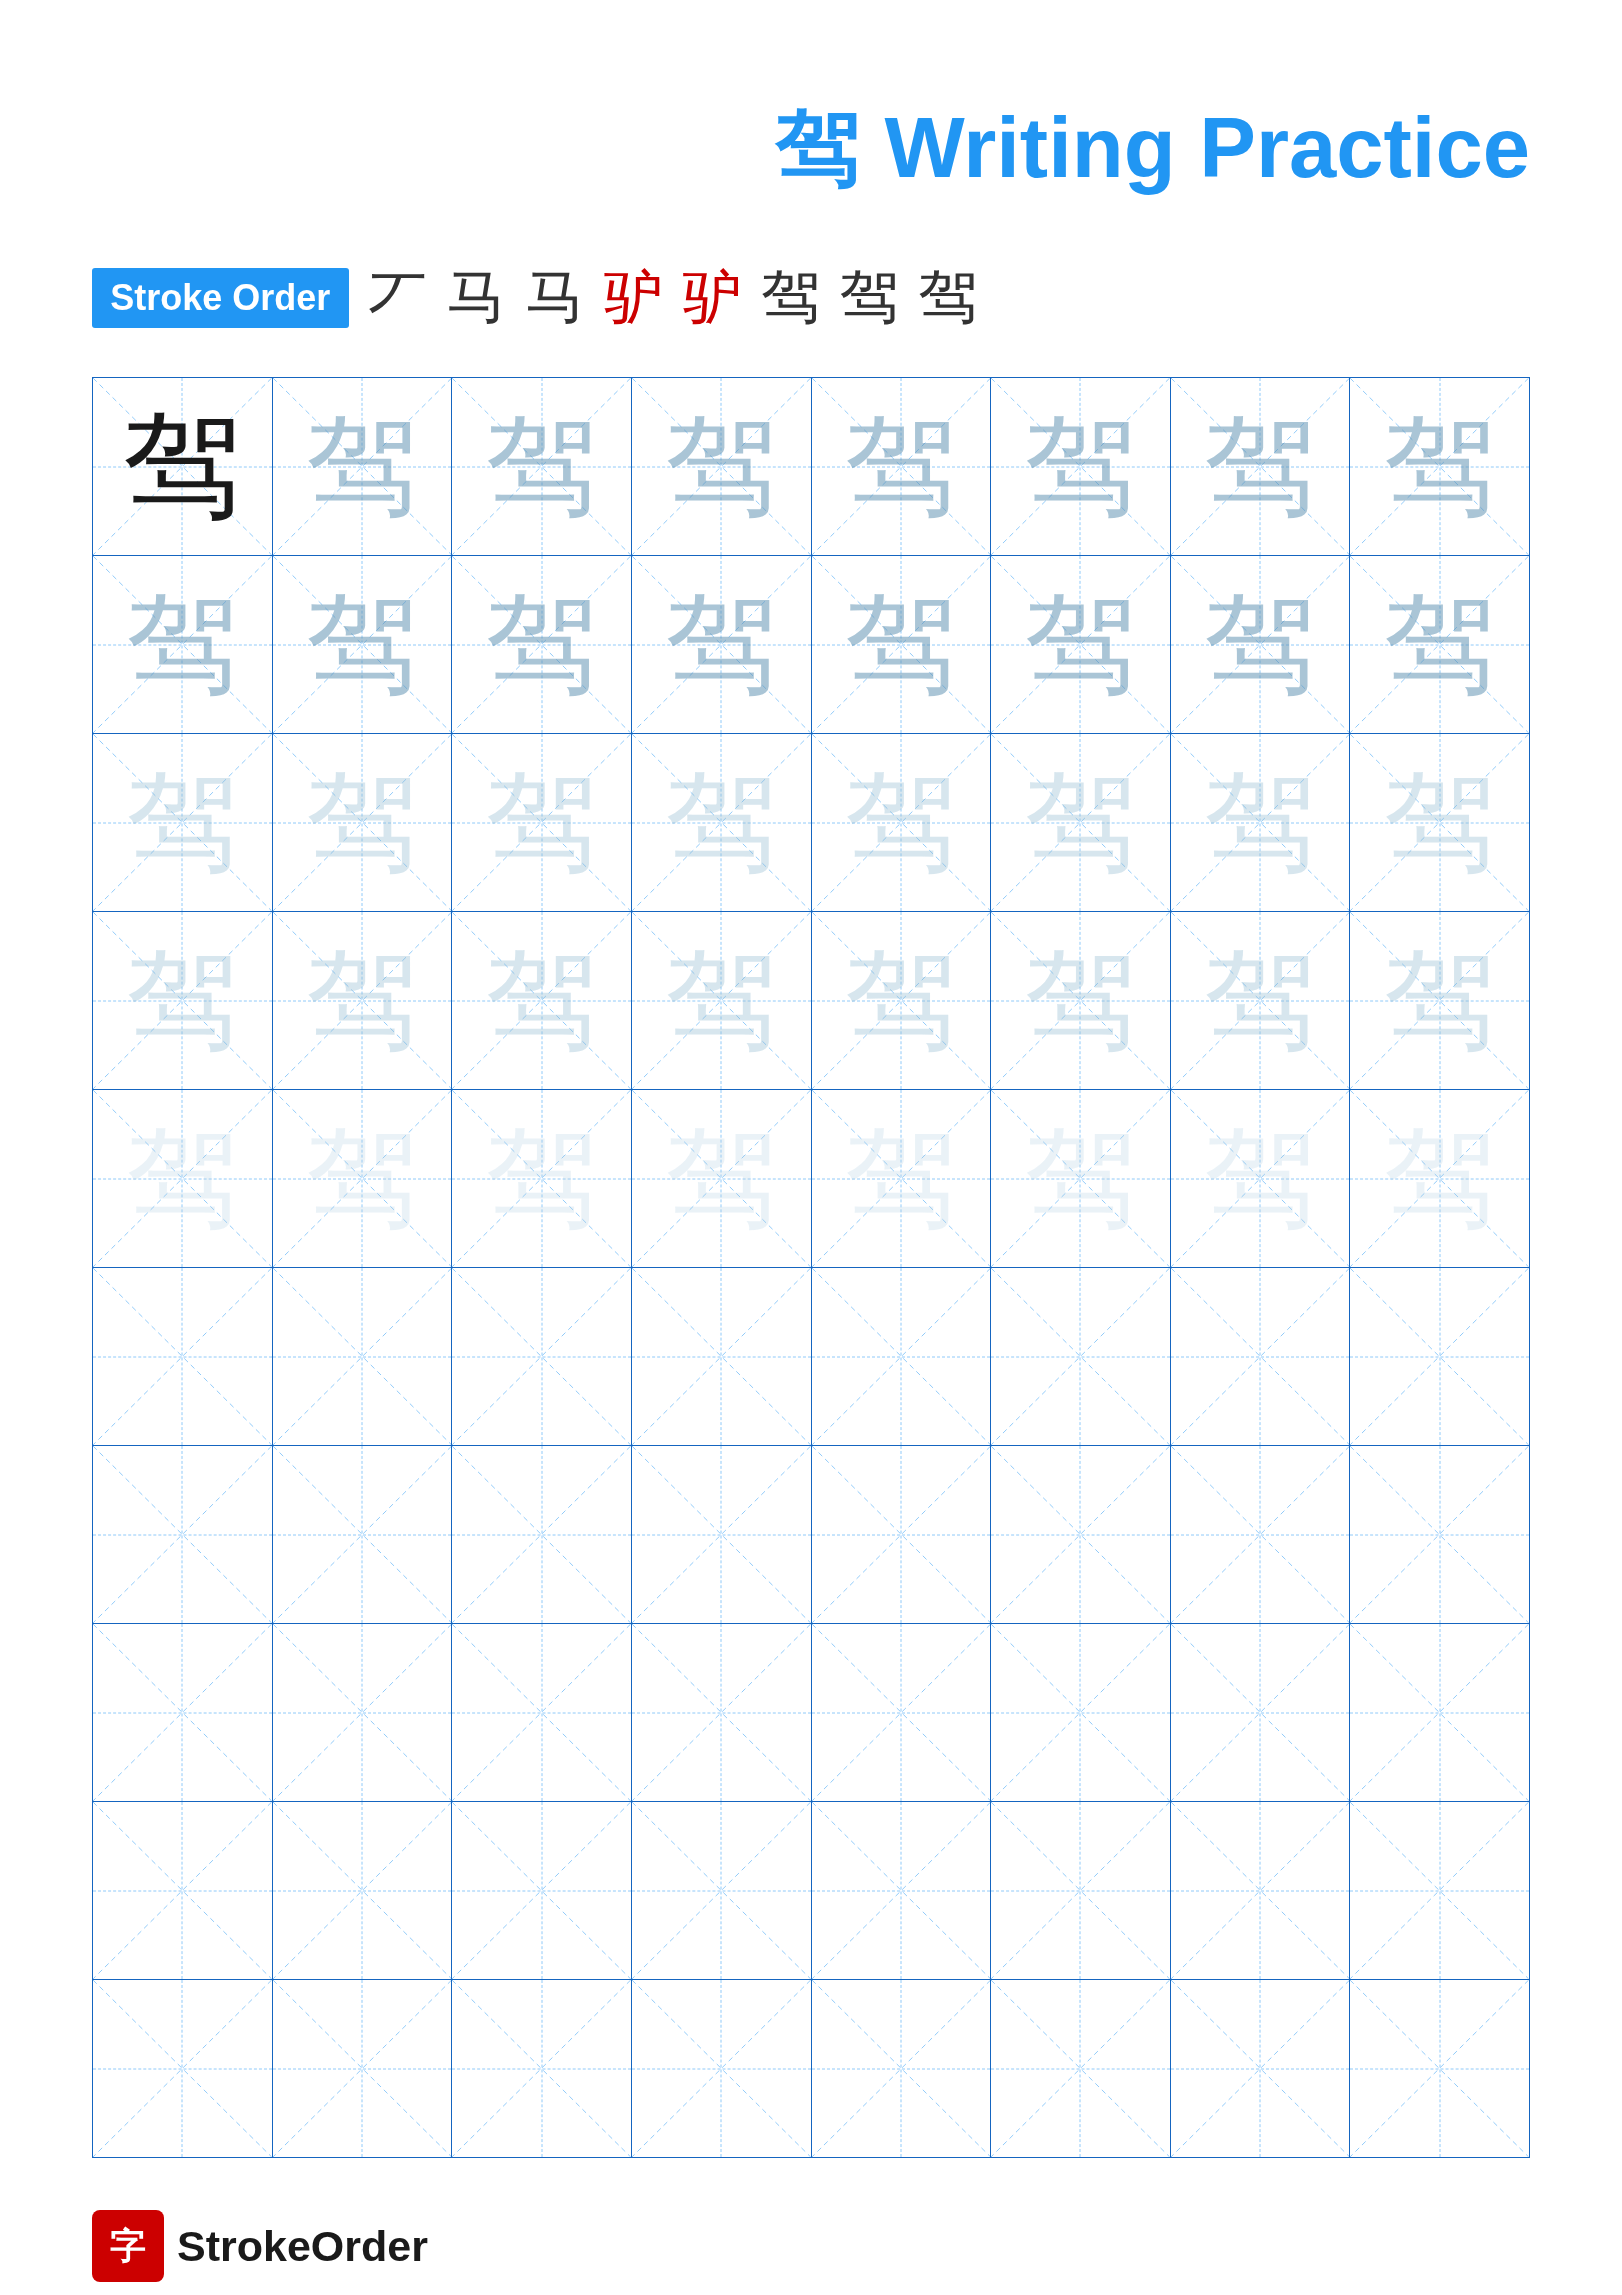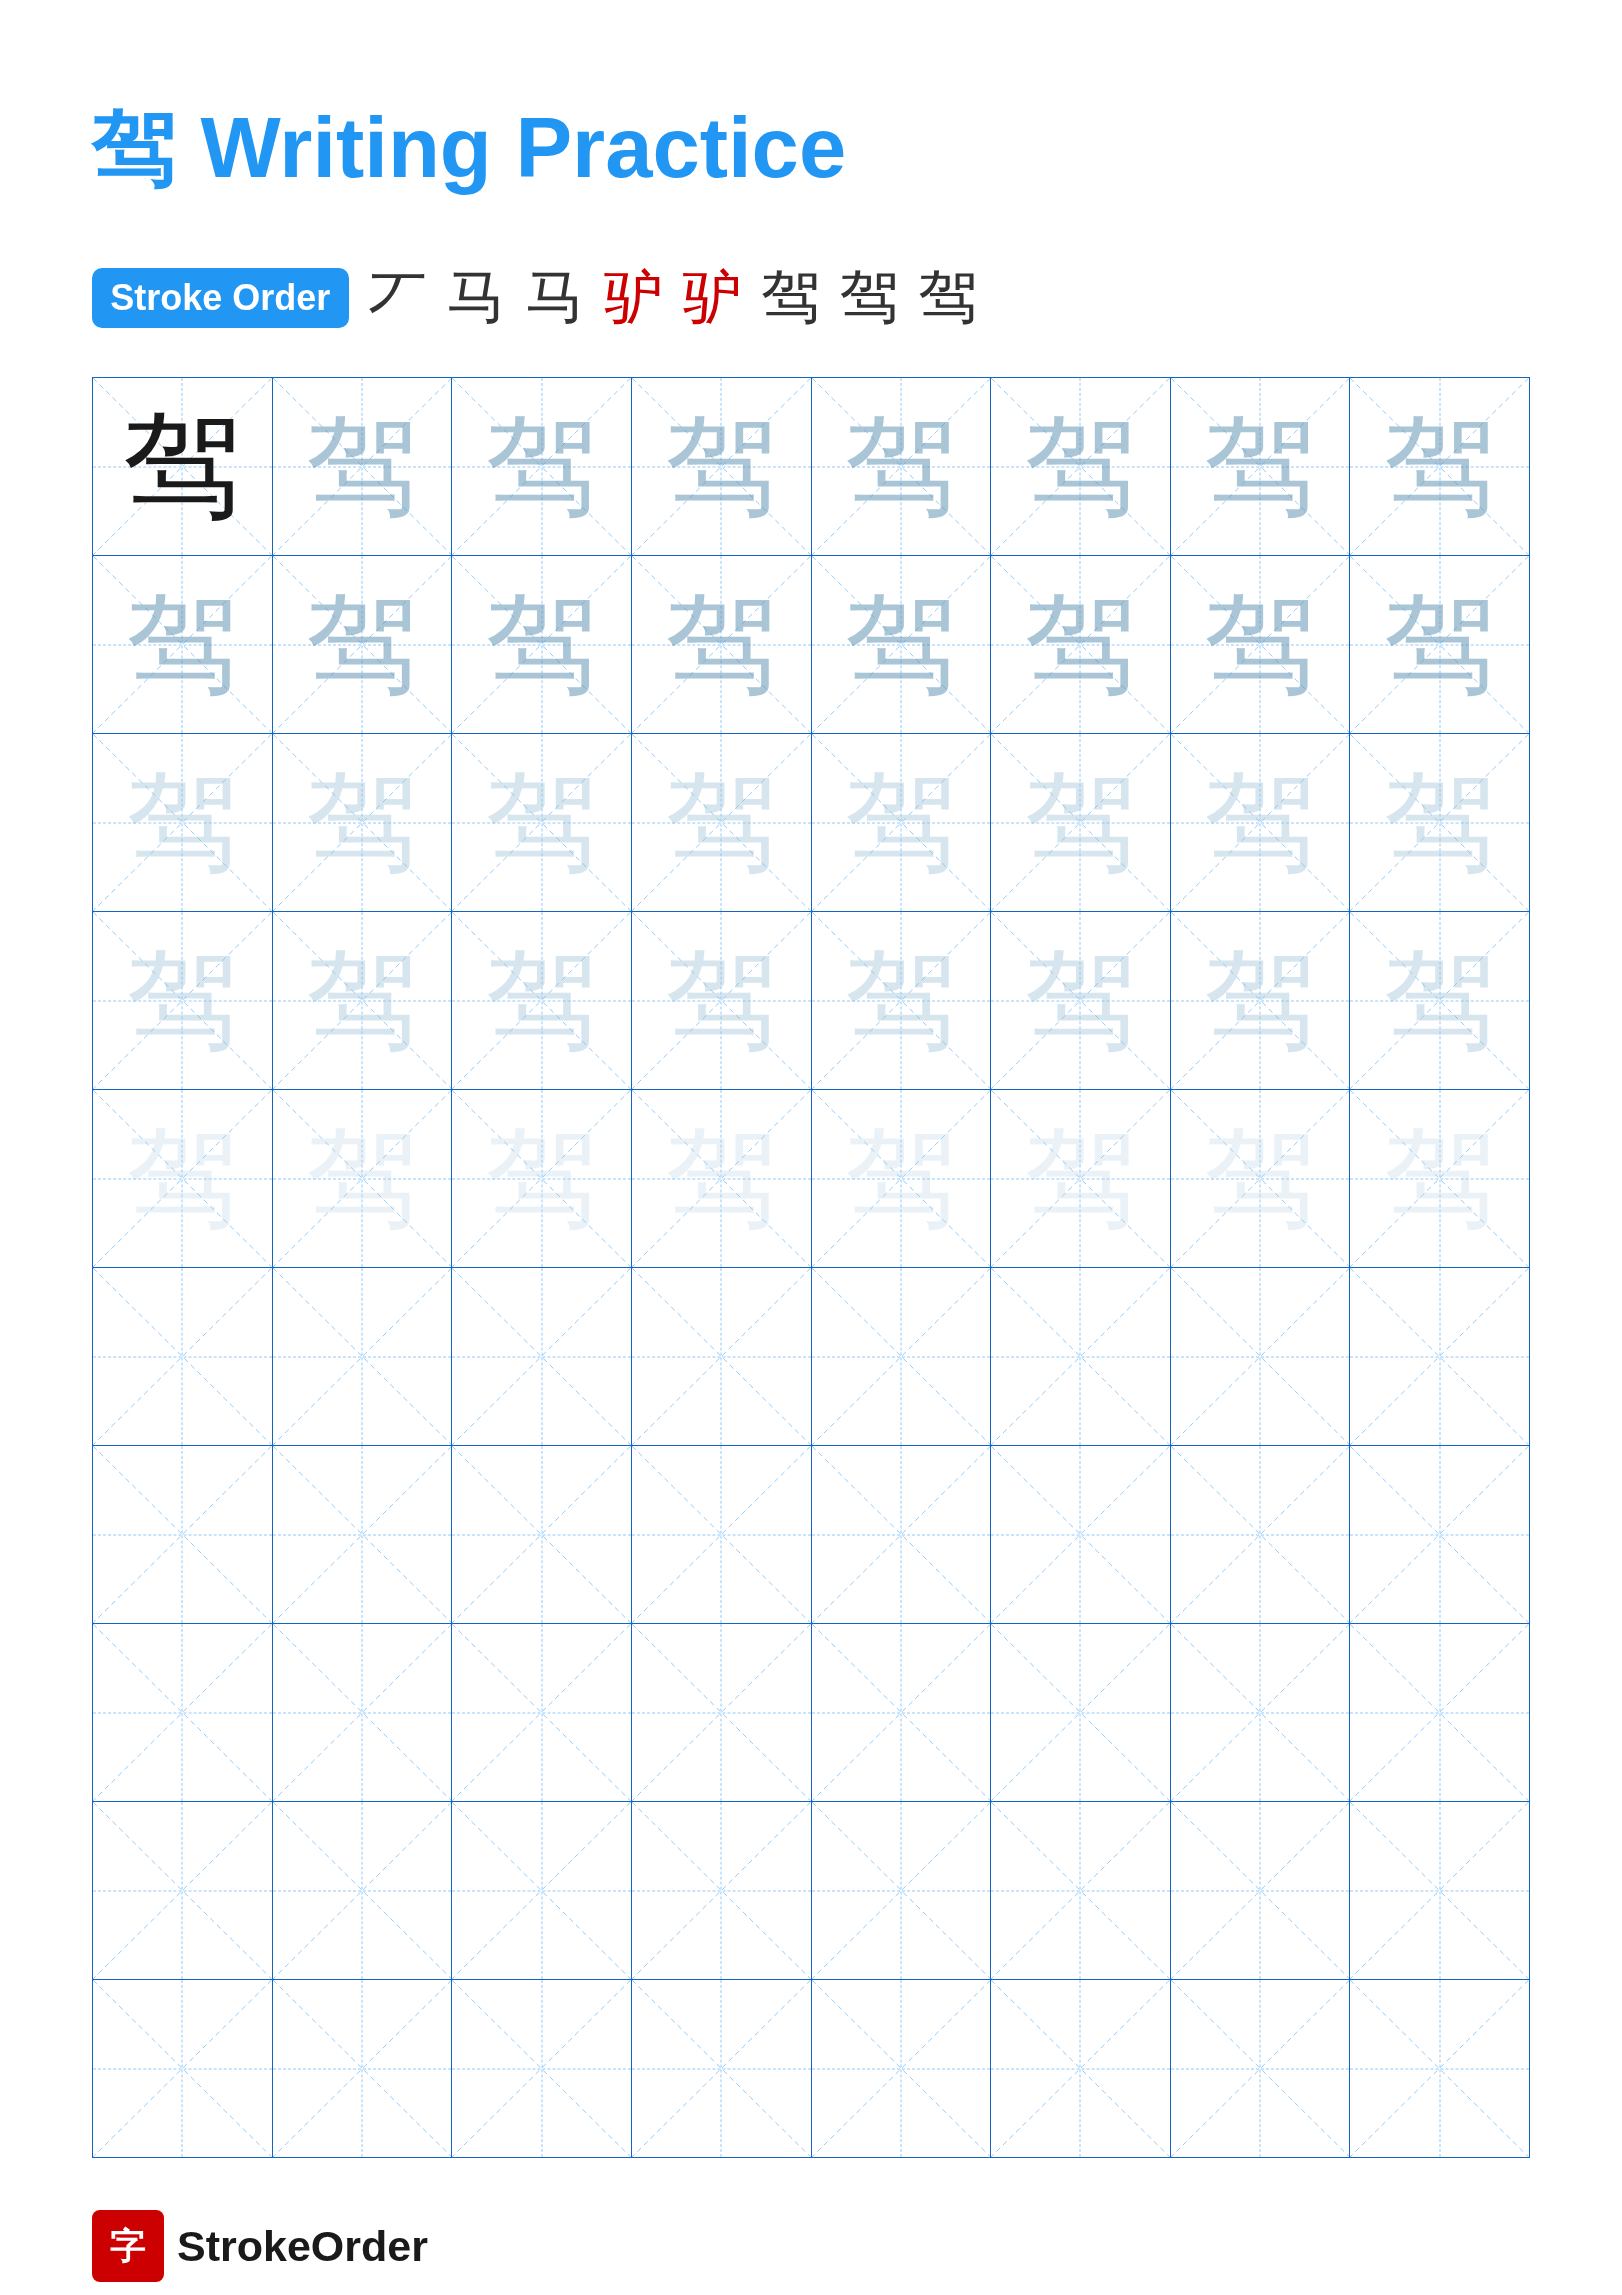--- a/index.html
+++ b/index.html
@@ -8,21 +8,21 @@
       background: #ffffff;
       font-family: serif;
       width: 1622px;
       min-height: 2295px;
       position: relative;
       padding: 52px 92px;
     }
 
     
     .page-title {
-      text-align: left;
+      text-align: right;
       font-size: 85px;
       font-weight: bold;
       color: #2196F3;
       margin-bottom: 52px;
       margin-top: 39px;
       font-family: Arial, sans-serif;
     }
 
     
     .stroke-order-row {
@@ -33,21 +33,21 @@
       font-size: 59px;
     }
 
     .stroke-order-badge {
       background: #2196F3;
       color: white;
       font-size: 36px;
       font-family: Arial, sans-serif;
       font-weight: bold;
       padding: 9.2px 18.3px;
-      border-radius: 10px;
+      border-radius: 3px;
       white-space: nowrap;
     }
 
     .stroke-char {
       color: #333;
       font-family: serif;
     }
 
     .stroke-char.red {
       color: #cc0000;

